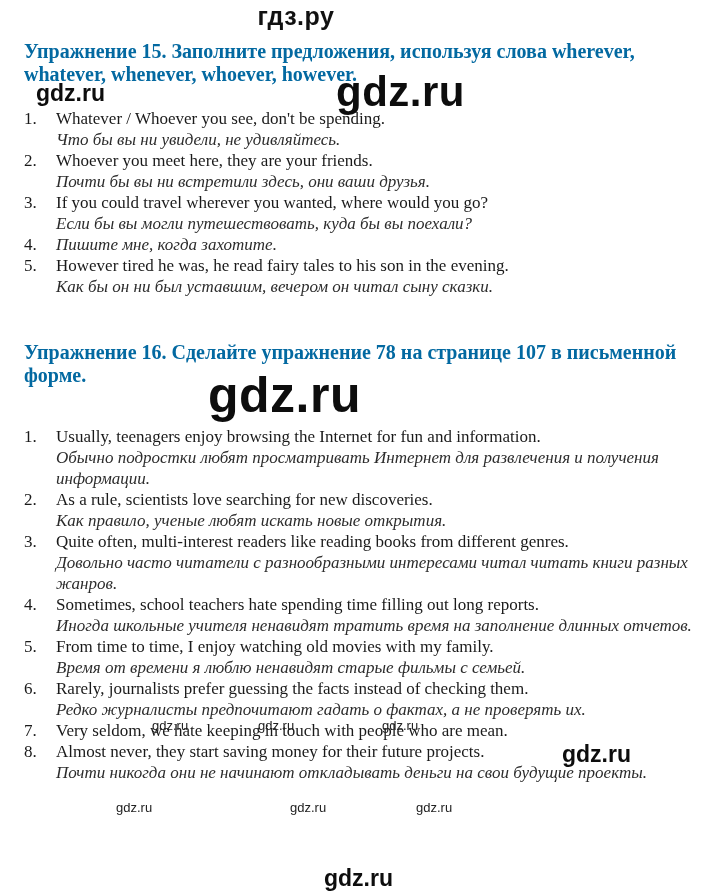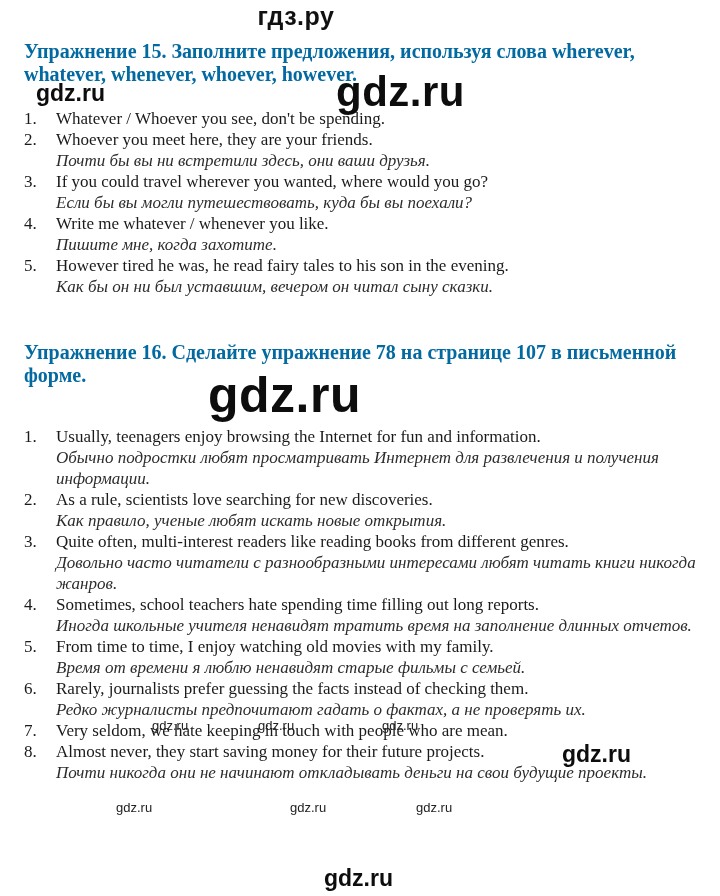--- a/index.html
+++ b/index.html
@@ -24,34 +24,34 @@
 <div class="site-title">гдз.ру</div>
 
 <div class="heading" style="top:40px;">Упражнение 15. Заполните предложения, используя слова wherever, whatever, whenever, whoever, however.</div>
 <div class="wm wm-mid" style="left:36px;top:80px;">gdz.ru</div>
 <div class="wm wm-big" style="left:336px;top:68px;">gdz.ru</div>
 
 <div class="list" style="top:108px;">
   <div class="item">
     <span class="num">1.</span>
     <div class="en">Whatever / Whoever you see, don't be spending.</div>
+    <div class="ru">Что бы вы ни увидели, не удивляйтесь.</div>
   </div>
   <div class="item">
     <span class="num">2.</span>
     <div class="en">Whoever you meet here, they are your friends.</div>
     <div class="ru">Почти бы вы ни встретили здесь, они ваши друзья.</div>
   </div>
   <div class="item">
     <span class="num">3.</span>
     <div class="en">If you could travel wherever you wanted, where would you go?</div>
     <div class="ru">Если бы вы могли путешествовать, куда бы вы поехали?</div>
   </div>
   <div class="item">
     <span class="num">4.</span>
-    <div class="en">Write me whatever / whenever you like.</div>
     <div class="ru">Пишите мне, когда захотите.</div>
   </div>
   <div class="item">
     <span class="num">5.</span>
     <div class="en">However tired he was, he read fairy tales to his son in the evening.</div>
     <div class="ru">Как бы он ни был уставшим, вечером он читал сыну сказки.</div>
   </div>
 </div>
 
 <div class="heading" style="top:341px;">Упражнение 16. Сделайте упражнение 78 на странице 107 в письменной форме.</div>
@@ -64,21 +64,21 @@
     <div class="ru">Обычно подростки любят просматривать Интернет для развлечения и получения информации.</div>
   </div>
   <div class="item">
     <span class="num">2.</span>
     <div class="en">As a rule, scientists love searching for new discoveries.</div>
     <div class="ru">Как правило, ученые любят искать новые открытия.</div>
   </div>
   <div class="item">
     <span class="num">3.</span>
     <div class="en">Quite often, multi-interest readers like reading books from different genres.</div>
-    <div class="ru">Довольно часто читатели с разнообразными интересами любят читать книги никогда жанров.</div>
+    <div class="ru">Довольно часто читатели с разнообразными интересами читал читать книги разных жанров.</div>
   </div>
   <div class="item">
     <span class="num">4.</span>
     <div class="en">Sometimes, school teachers hate spending time filling out long reports.</div>
     <div class="ru">Иногда школьные учителя ненавидят тратить время на заполнение длинных отчетов.</div>
   </div>
   <div class="item">
     <span class="num">5.</span>
     <div class="en">From time to time, I enjoy watching old movies with my family.</div>
     <div class="ru">Время от времени я люблю ненавидят старые фильмы с семьей.</div>

